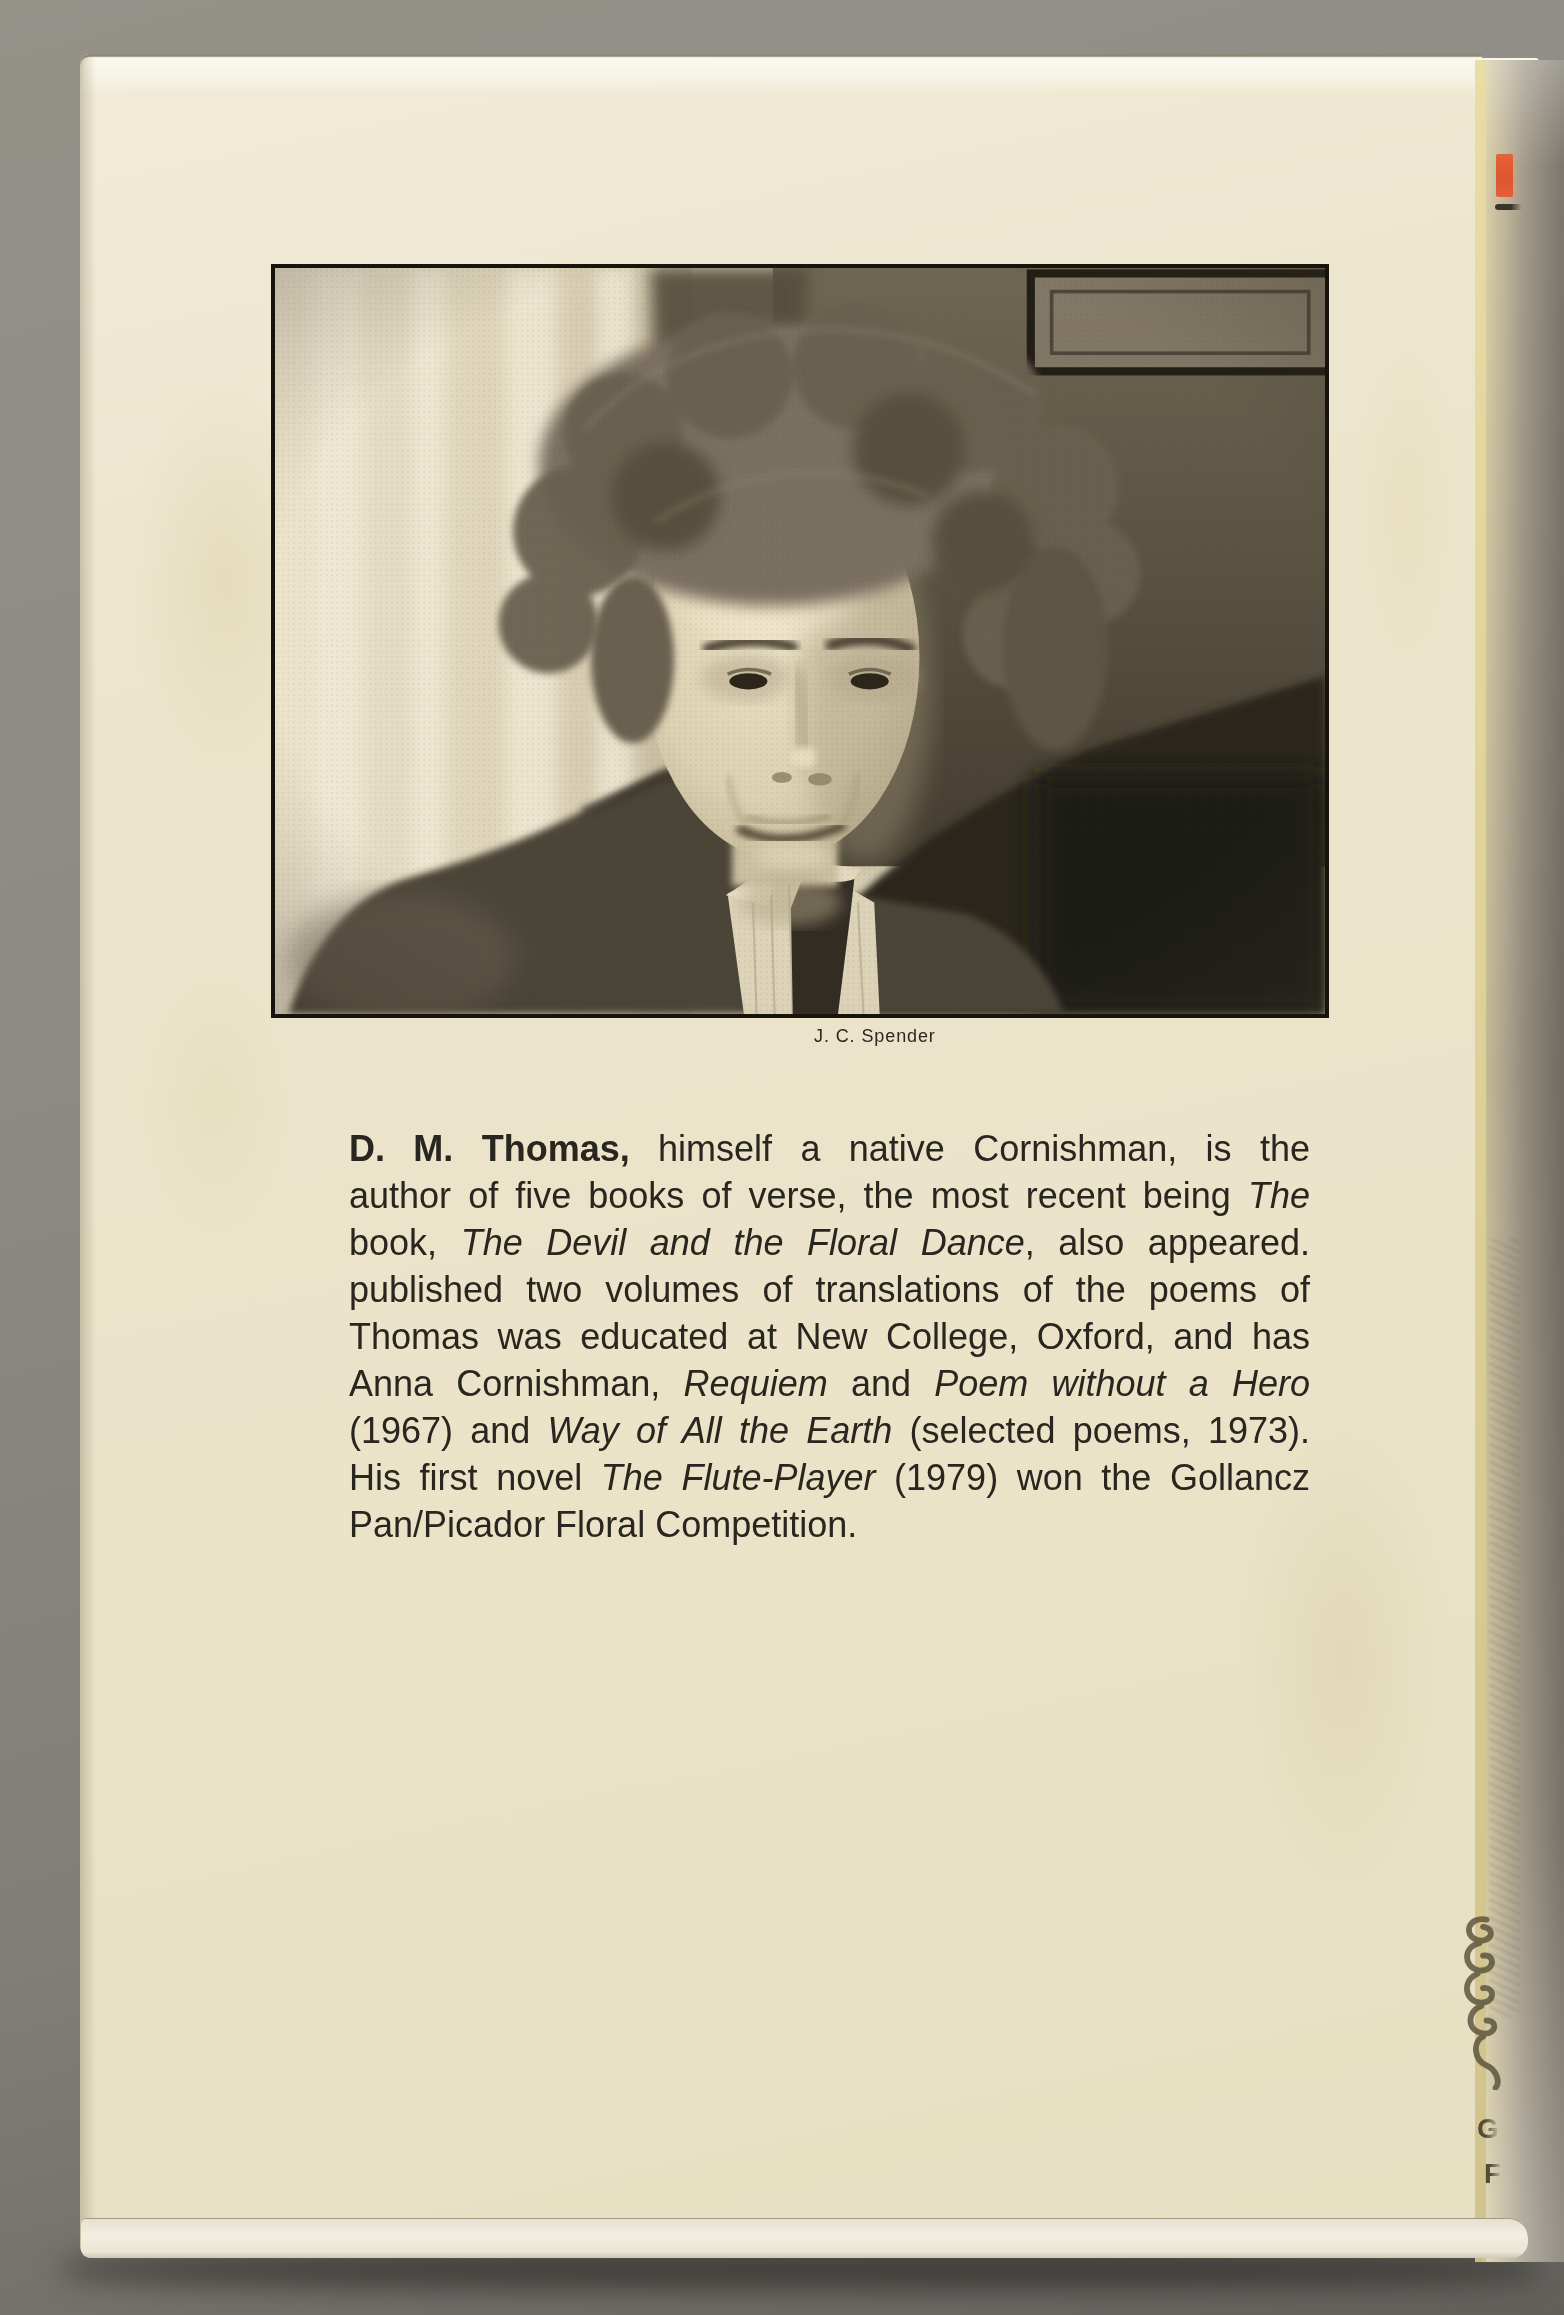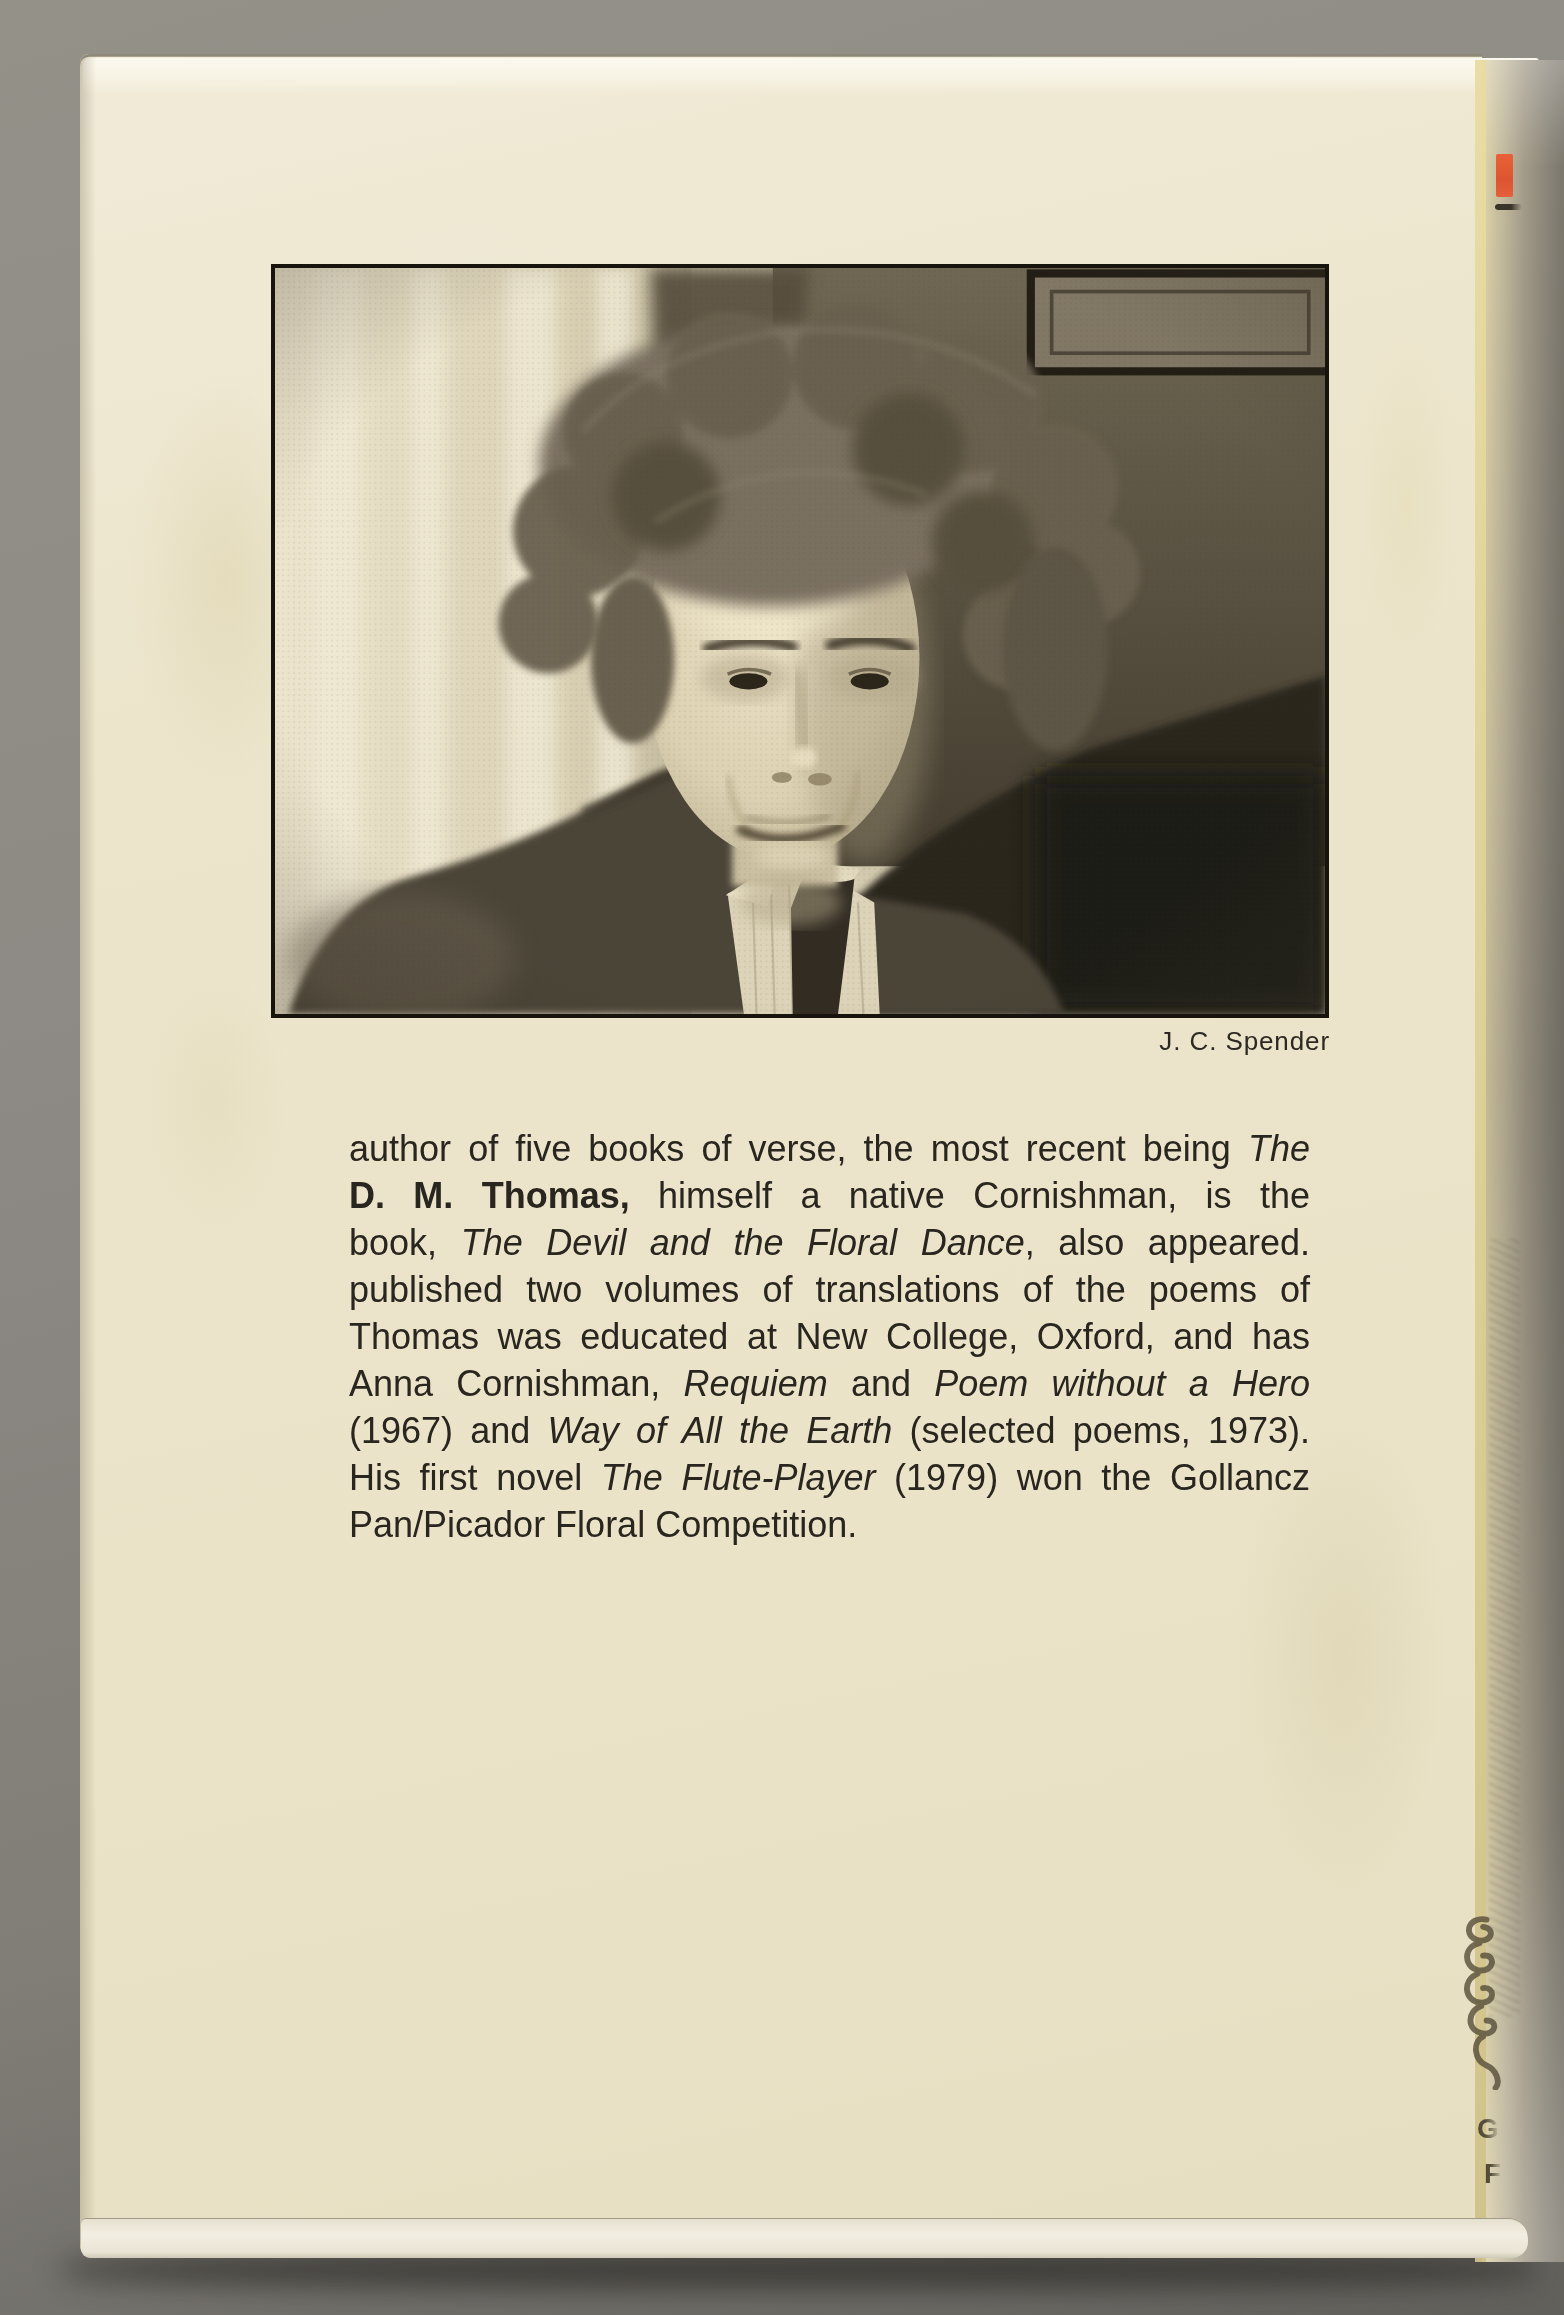--- a/index.html
+++ b/index.html
@@ -44,22 +44,22 @@
     -webkit-mask-image:linear-gradient(90deg,#000 35%,transparent 95%);mask-image:linear-gradient(90deg,#000 35%,transparent 95%);}
   .lg{left:1477px;top:2113px;}
   .lf{left:1484px;top:2158px;}
 
   .photo{
     left:271px;top:264px;width:1058px;height:754px;
     border:4.5px solid #17140e;background:#d8cfb6;
   }
   .photo svg{left:0;top:0;width:100%;height:100%;}
   .photo-credit{
-    left:814px;top:1026px;width:516px;text-align:right;
-    font-size:26px;color:#2c2822;letter-spacing:0.9px;
+    left:814px;top:1026px;width:516px;
+    font-size:18px;color:#2c2822;letter-spacing:0.9px;
   }
 
   .bio{left:349px;top:1125px;width:961px;color:#29251f;font-size:36px;line-height:47px;}
   .bio{position:absolute;}
   .bio-line{position:relative;display:block;text-align:justify;text-align-last:justify;height:47px;white-space:nowrap;}
   .bio-line.last{text-align-last:left;}
   .bio-line span{position:static;}
   .bio-line .b{font-weight:bold;}
   .bio-line .i{font-style:italic;}
 </style>
@@ -216,22 +216,22 @@
       </g>
 
       <rect width="1160" height="823" fill="url(#ht)"></rect>
       <rect width="1160" height="823" fill="url(#vig)"></rect>
     </svg>
   </div>
 
   <div class="photo-credit">J. C. Spender</div>
 
   <div class="bio">
+      <div class="bio-line"><span class="b">D. M. Thomas,</span><span class="r"> himself a native Cornishman, is the</span></div>
       <div class="bio-line"><span class="r">author of five books of verse, the most recent being </span><span class="i">The</span></div>
-      <div class="bio-line"><span class="b">D. M. Thomas,</span><span class="r"> himself a native Cornishman, is the</span></div>
       <div class="bio-line"><span class="r">book, </span><span class="i">The Devil and the Floral Dance</span><span class="r">, also appeared.</span></div>
       <div class="bio-line"><span class="r">published two volumes of translations of the poems of</span></div>
       <div class="bio-line"><span class="r">Thomas was educated at New College, Oxford, and has</span></div>
       <div class="bio-line"><span class="r">Anna Cornishman, </span><span class="i">Requiem</span><span class="r"> and </span><span class="i">Poem without a Hero</span></div>
       <div class="bio-line"><span class="r">(1967) and </span><span class="i">Way of All the Earth</span><span class="r"> (selected poems, 1973).</span></div>
       <div class="bio-line"><span class="r">His first novel </span><span class="i">The Flute-Player</span><span class="r"> (1979) won the Gollancz</span></div>
       <div class="bio-line last"><span class="r">Pan/Picador Floral Competition.</span></div>
     </div>
 
 </div>

